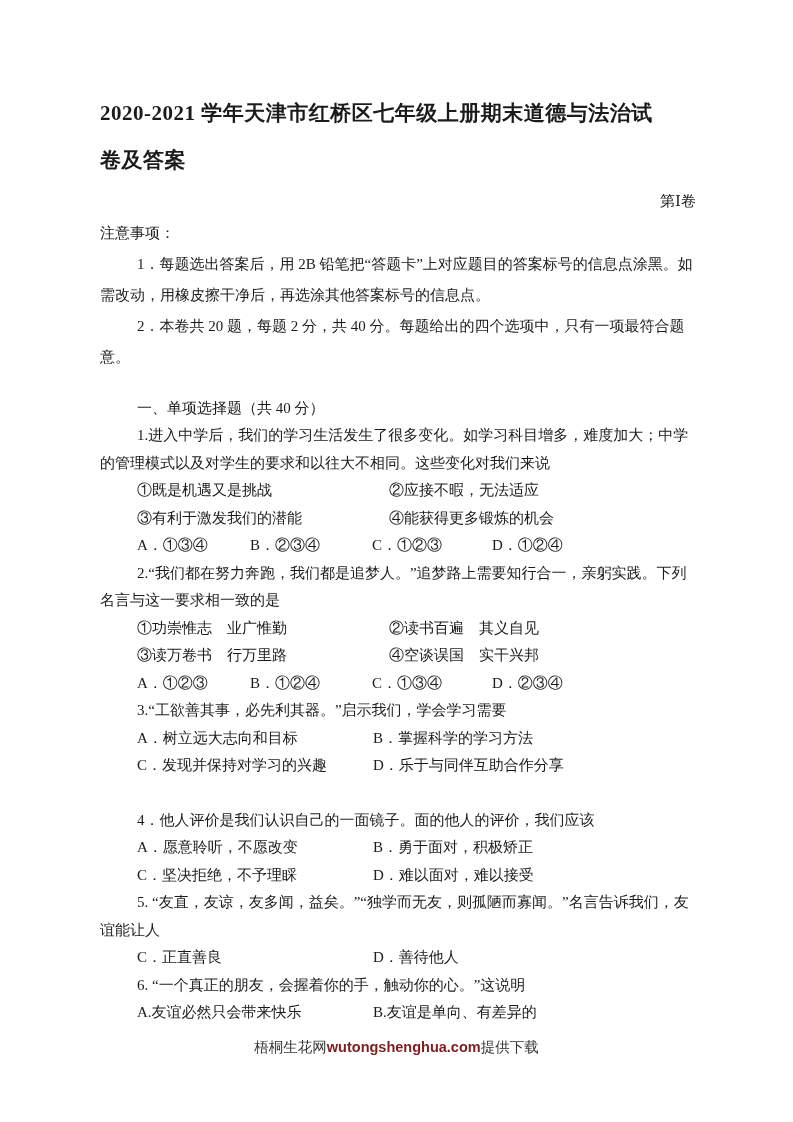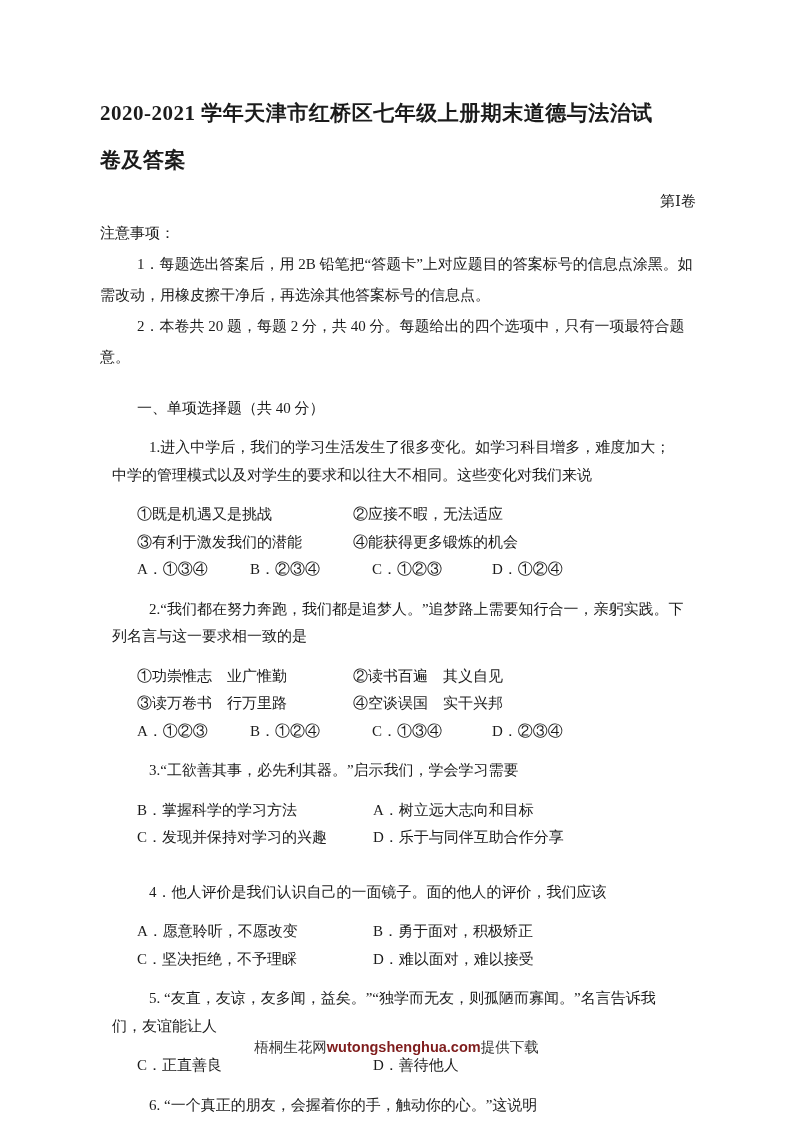--- a/index.html
+++ b/index.html
@@ -49,28 +49,28 @@
     text-indent: 37px;
   }
   .question {
     font-size: 15px;
     line-height: 27.5px;
   }
   .question.space-before {
     margin-top: 27px;
   }
   .stem {
-    margin: 12px;
+    margin: 0;
     text-indent: 37px;
   }
   .row {
     display: grid;
     padding-left: 37px;
   }
-  .row2n { grid-template-columns: 216px 1fr; }
+  .row2n { grid-template-columns: 216px 1fr; gap: 36px; }
   .row2c { grid-template-columns: 236px 1fr; }
   .row4  { grid-template-columns: 113px 122px 120px 1fr; }
   .footer {
     position: absolute;
     top: 1038px;
     left: 0;
     width: 793px;
     display: flex;
     justify-content: center;
     align-items: baseline;
@@ -132,22 +132,22 @@
         <div class="row row4">
           <span>A．①②③</span>
           <span>B．①②④</span>
           <span>C．①③④</span>
           <span>D．②③④</span>
         </div>
       </div>
       <div class="question">
         <p class="stem">3.“工欲善其事，必先利其器。”启示我们，学会学习需要</p>
         <div class="row row2c">
+          <span>A．树立远大志向和目标</span>
           <span>B．掌握科学的学习方法</span>
-          <span>A．树立远大志向和目标</span>
         </div>
         <div class="row row2c">
           <span>C．发现并保持对学习的兴趣</span>
           <span>D．乐于与同伴互助合作分享</span>
         </div>
       </div>
       <div class="question space-before">
         <p class="stem">4．他人评价是我们认识自己的一面镜子。面的他人的评价，我们应该</p>
         <div class="row row2c">
           <span>A．愿意聆听，不愿改变</span>

